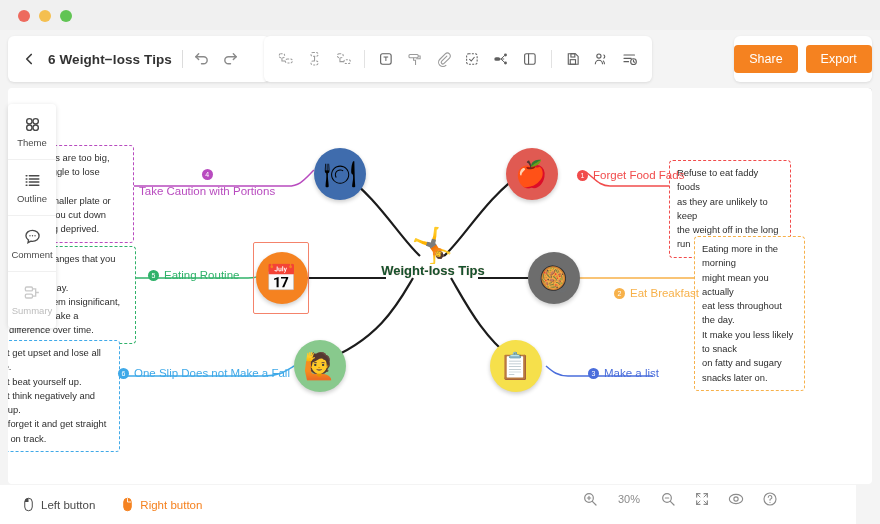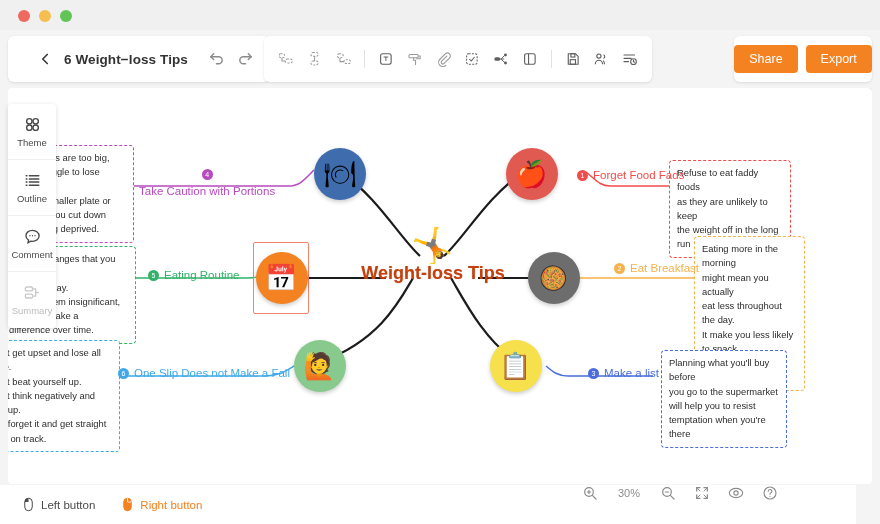--- a/index.html
+++ b/index.html
@@ -24,21 +24,21 @@
   .dot { width: 12px; height: 12px; border-radius: 50%; }
   .dot.red { background: #ed6a5e; }
   .dot.yellow { background: #f4bf4f; }
   .dot.green { background: #61c454; }
 
   
   .docbar {
     position: absolute; left: 8px; top: 36px; width: 262px; height: 46px;
     background: #fff; border-radius: 6px;
     box-shadow: 0 1px 3px rgba(0,0,0,.10);
-    display: flex; align-items: center; padding: 0 28px;
+    display: flex; align-items: center; padding: 0 12px;
   }
   .back-arrow { width: 18px; height: 18px; color: #3a3a3a; flex: 0 0 auto; cursor: pointer; }
   .doc-title {
     font-size: 13.5px; color: #333; font-weight: 600;
     margin-left: 10px; white-space: nowrap; letter-spacing: .1px;
   }
   .vdiv { width: 1px; height: 18px; background: #dcdcdc; margin: 0 10px; }
   .docbar .hist { display: flex; gap: 12px; align-items: center; }
   .icn { width: 17px; height: 17px; color: #8a8a8a; cursor: pointer; display: block; }
 
@@ -106,21 +106,21 @@
   .node-sel-box {
     position: absolute; z-index: 11; border: 1.5px solid #f4836b;
     background: rgba(255,255,255,.2); border-radius: 2px;
   }
   .center-node {
     position: absolute; z-index: 14; text-align: center;
     display: flex; flex-direction: column; align-items: center; cursor: pointer;
   }
   .center-fig { font-size: 34px; line-height: 1; }
   .center-label {
-    font-size: 18px; font-weight: bold; color: #c2410c;
+    font-size: 13px; font-weight: bold; color: #14532d;
     margin-top: 1px; white-space: nowrap;
     text-shadow: 0 0 1px rgba(192,41,28,.35);
   }
 
   
   .branch-label {
     position: absolute; z-index: 13; display: flex; align-items: center;
     gap: 5px; font-size: 11.5px; white-space: nowrap; cursor: pointer;
   }
   .bl-badge {
@@ -140,21 +140,21 @@
   
   .bottombar {
     position: absolute; left: 0; bottom: 0; width: 856px; height: 39px;
     background: #fff; display: flex; align-items: center;
   }
   .mouse-hint { display: flex; align-items: center; gap: 6px; font-size: 11.5px; cursor: pointer; }
   .mouse-hint svg { width: 13px; height: 15px; }
   .mh-left { margin-left: 22px; color: #4a4a4a; }
   .mh-right { margin-left: 26px; color: #f58220; }
   .zoombar {
-    position: absolute; right: 78px; bottom: 12px; height: 39px;
+    position: absolute; right: 78px; bottom: 6px; height: 39px;
     display: flex; align-items: center; gap: 18px;
   }
   .zoombar svg { width: 16px; height: 16px; color: #8c8c8c; cursor: pointer; display: block; }
   .zoom-pct { font-size: 11px; color: #8c8c8c; min-width: 26px; text-align: center; }
 </style>
 </head>
 <body>
 
 <div id="app">
 
@@ -307,21 +307,21 @@
       <span>Take Caution with Portions</span>
     </div>
     <div class="branch-label" style="left:569px; top:81px; color:#f14c4c;">
       <span class="bl-badge" style="background:#f14c4c;">1</span>
       <span>Forget Food Fads</span>
     </div>
     <div class="branch-label" style="left:140px; top:181px; color:#30b26a;">
       <span class="bl-badge" style="background:#30b26a;">5</span>
       <span>Eating Routine</span>
     </div>
-    <div class="branch-label" style="left:606px; top:174px; color:#f7b14a;">
+    <div class="branch-label" style="left:606px; top:199px; color:#f7b14a;">
       <span class="bl-badge" style="background:#f7b14a;">2</span>
       <span>Eat Breakfast</span>
     </div>
     <div class="branch-label" style="left:110px; top:279px; color:#3fa9e8;">
       <span class="bl-badge" style="background:#3fa9e8;">6</span>
       <span>One Slip Does not Make a Fall</span>
     </div>
     <div class="branch-label" style="left:580px; top:279px; color:#4a6ddb;">
       <span class="bl-badge" style="background:#4a6ddb;">3</span>
       <span>Make a list</span>
@@ -342,24 +342,20 @@
 big difference over time.</div>
     <div class="note" style="left:686px; top:148px; width:111px; border-color:#f7b14a;">Eating more in the morning
 might mean you actually
 eat less throughout the day.
 It make you less likely to snack
 on fatty and sugary snacks later on.</div>
     <div class="note" style="left:-28px; top:252px; width:140px; border-color:#3fa9e8;">Don't get upset and lose all hope.
 Don't beat yourself up.
 Don't think negatively and give up.
 Just forget it and get straight back on track.</div>
-    <div class="note" style="left:653px; top:262px; width:126px; border-color:#4a6ddb;">Planning what you'll buy before
-you go to the supermarket
-will help you to resist
-temptation when you're there</div>
   </div>
 
   <div class="rail">
     <div class="rail-item">
       <svg class="rail-ic" viewBox="0 0 24 24" fill="none" stroke="currentColor" stroke-width="1.8">
         <circle cx="8" cy="8" r="3.4"></circle>
           <circle cx="16" cy="8" r="3.4"></circle>
         <circle cx="8" cy="16" r="3.4"></circle>
           <circle cx="16" cy="16" r="3.4"></circle>
       </svg>

